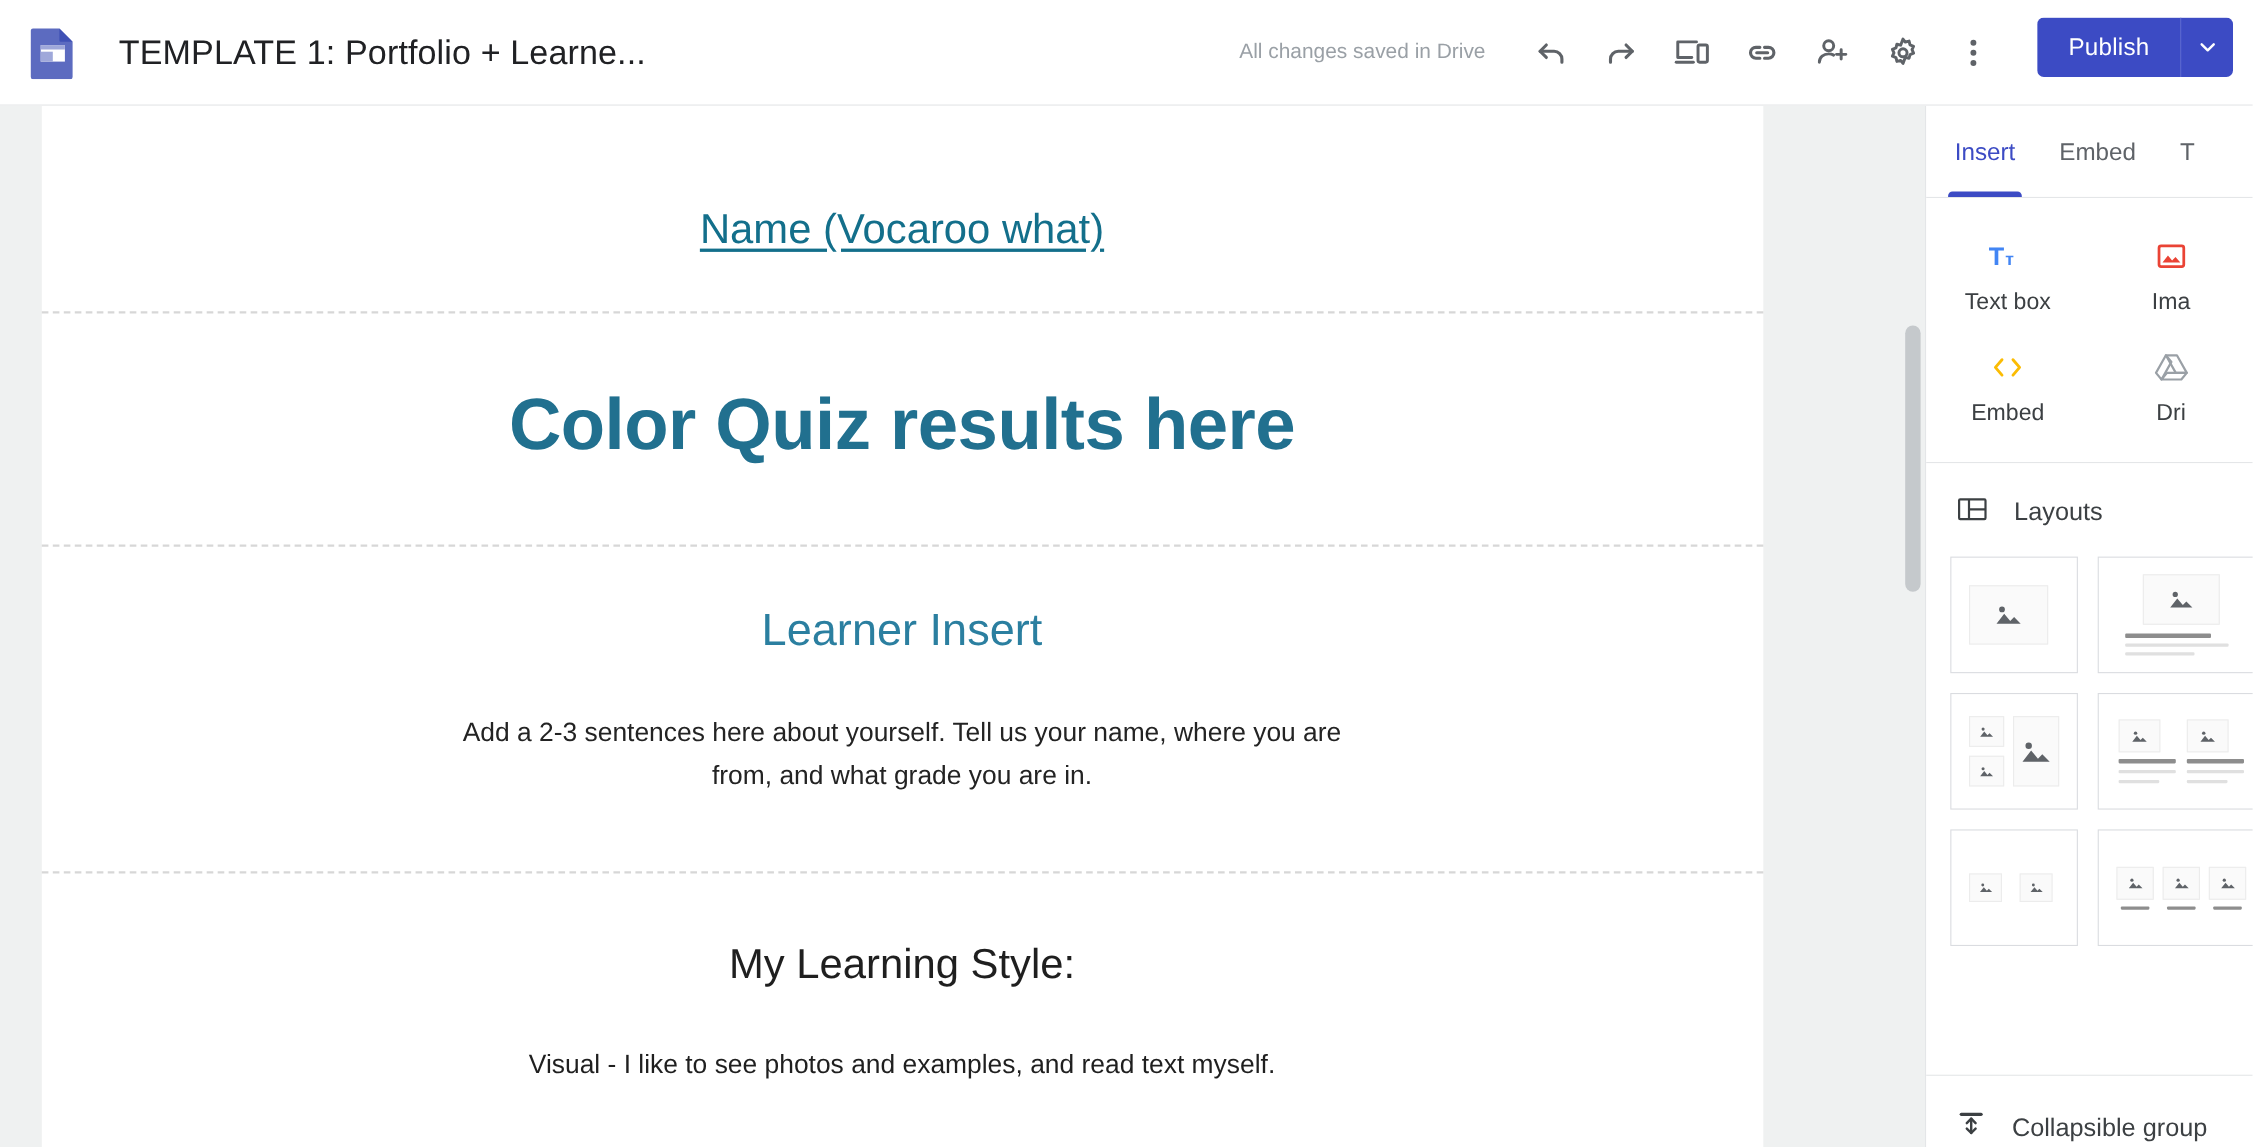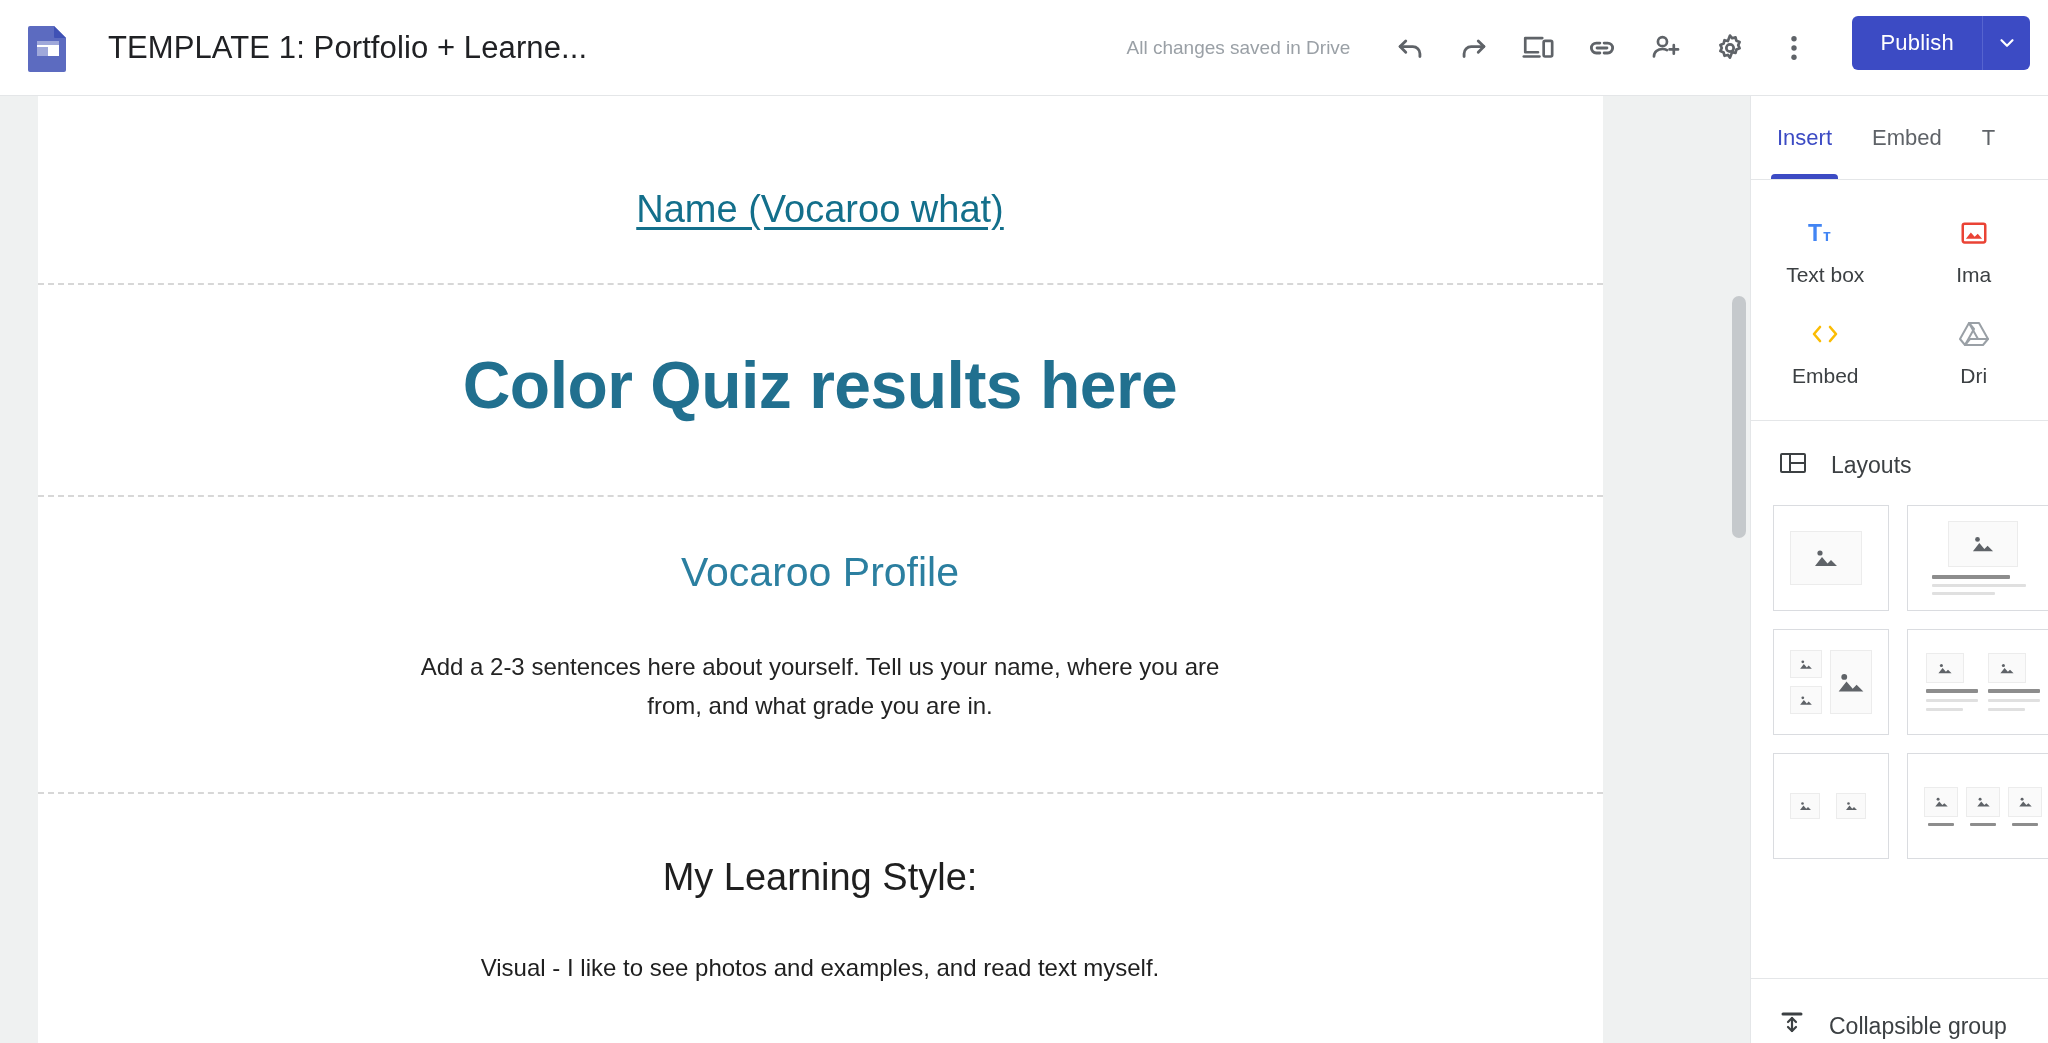--- a/index.html
+++ b/index.html
@@ -300,21 +300,21 @@
 
         <div class="section sec-1">
           <div class="link-line">Name (Vocaroo what)</div>
         </div>
 
         <div class="section sec-2">
           <div class="big-heading">Color Quiz results here</div>
         </div>
 
         <div class="section sec-3">
-          <div class="mid-heading">Vocaroo Profile</div>
+          <div class="mid-heading">Learner Insert</div>
           <div class="body-text">Add a 2-3 sentences here about yourself. Tell us your name, where you are from, and what grade you are in.</div>
         </div>
 
         <div class="section sec-4">
           <div class="dark-heading">My Learning Style:</div>
           <div class="style-line">Visual - I like to see photos and examples, and read text myself.</div>
 
         </div>
 
       </div>

